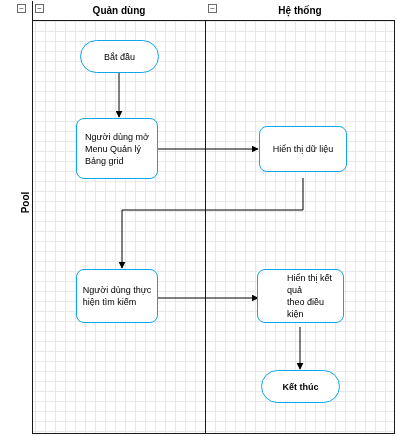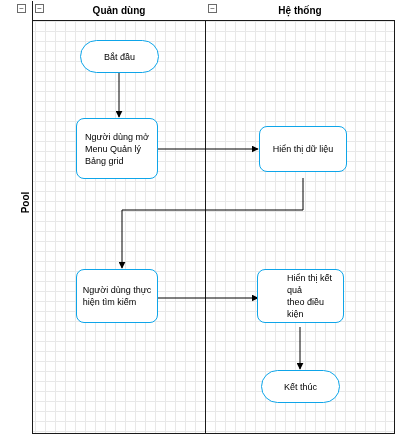--- a/index.html
+++ b/index.html
@@ -174,15 +174,15 @@
 Bảng grid</div>
 
   <div class="node process" style="left:76px; top:269px; width:82px; height:54px;">Người dùng thực
 hiện tìm kiếm</div>
 
   <div class="node process" style="left:259px; top:126px; width:88px; height:46px;">Hiển thị dữ liệu</div>
 
   <div class="node process" style="left:257px; top:269px; width:87px; height:54px;padding-left:29px;">Hiển thị kết quả
 theo điều kiện</div>
 
-  <div class="node terminator" style="left:261px; top:370px; width:79px; height:33px;">Kết thúc</div>
+  <div class="node terminator" style="left:261px; top:370px; width:79px; height:33px;font-weight:bold;">Kết thúc</div>
 
 </div>
 
 </body></html>

